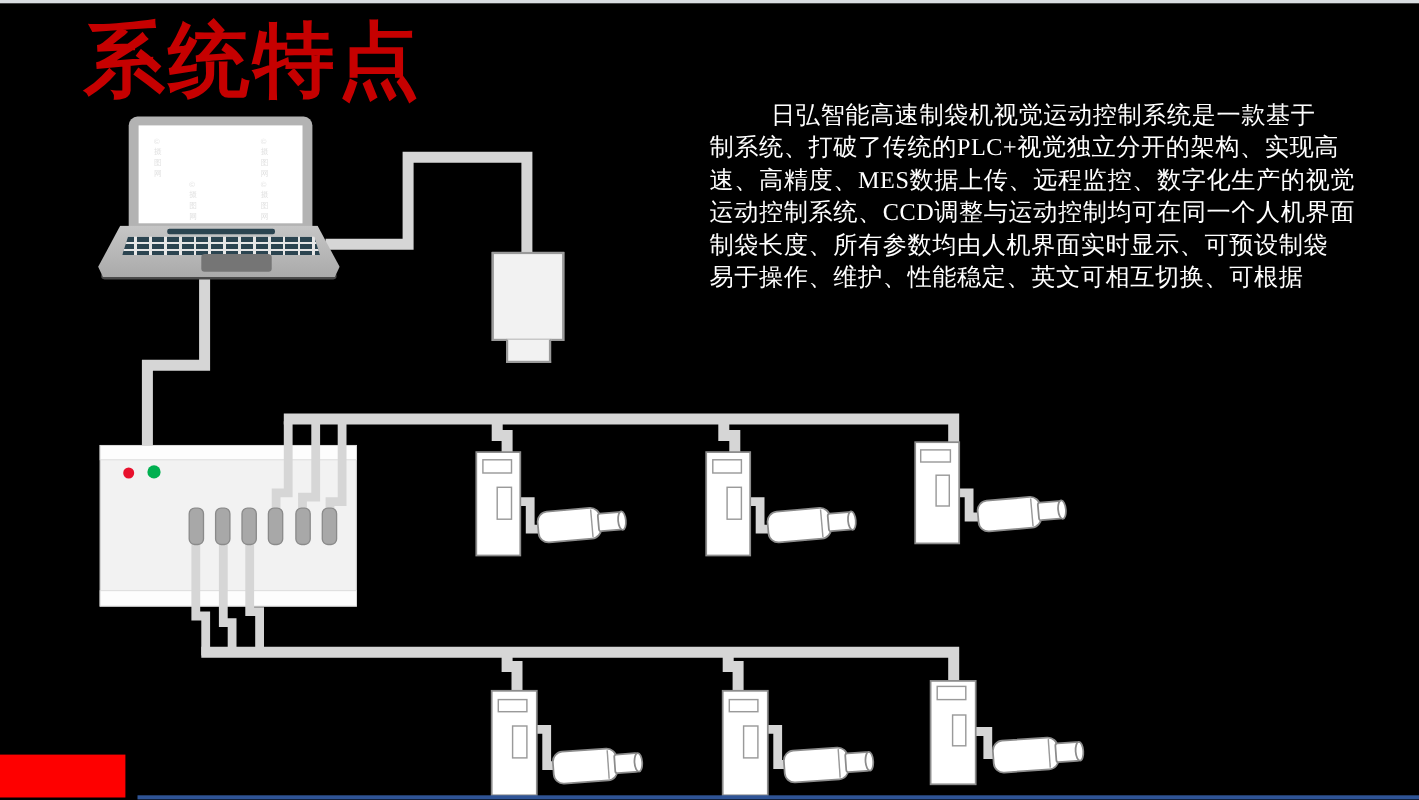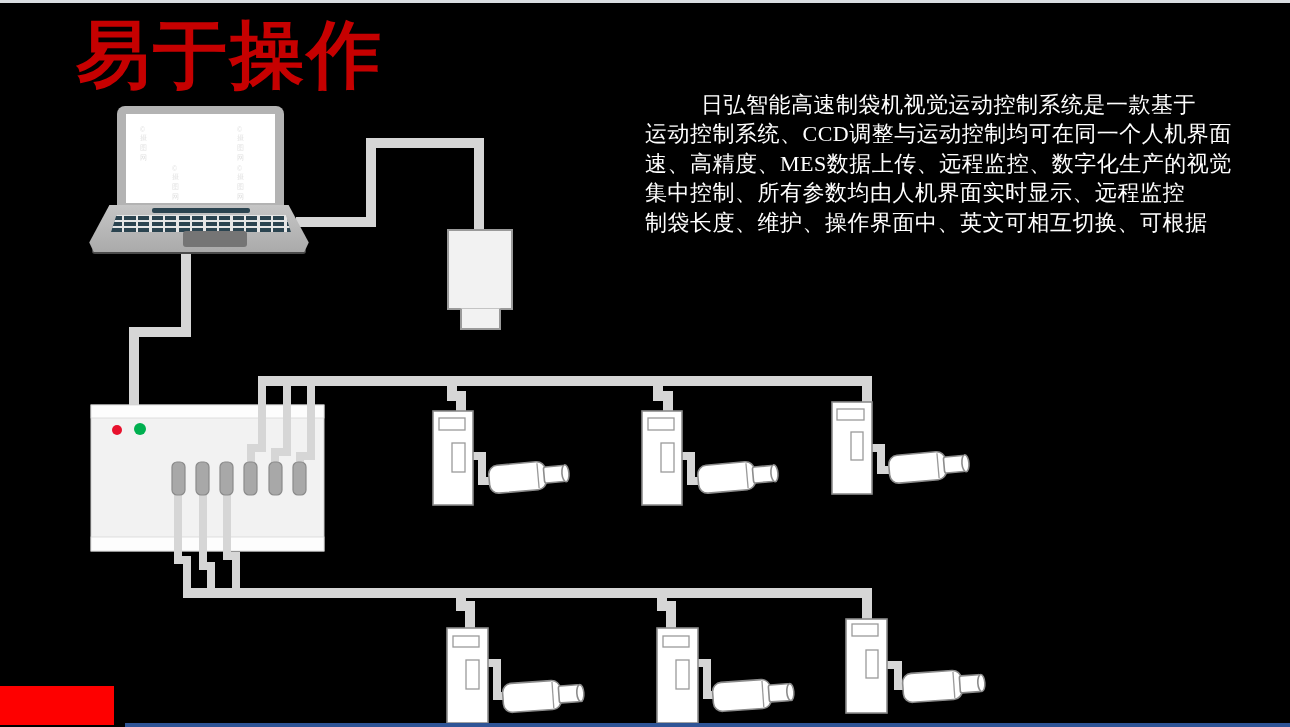--- a/index.html
+++ b/index.html
@@ -193,23 +193,24 @@
     <div class="lt-trackpad"></div>
     <span class="wm" style="left:140px;top:126px">© 摄图网</span>
     <span class="wm" style="left:237px;top:126px">© 摄图网</span>
     <span class="wm" style="left:172px;top:165px">© 摄图网</span>
     <span class="wm" style="left:237px;top:165px">© 摄图网</span>
   </div>
 
   <div class="camera-body"></div>
   <div class="camera-lens"></div>
 
-  <div class="slide-title">易于操作</div>
+  <div class="slide-title">系统特点</div>
 
   <div class="desc">
       <div>日弘智能高速制袋机视觉运动控制系统是一款基于</div>
+      <div>制系统、打破了传统的PLC+视觉独立分开的架构、实现高</div>
+      <div>速、高精度、MES数据上传、远程监控、数字化生产的视觉</div>
       <div>运动控制系统、CCD调整与运动控制均可在同一个人机界面</div>
-      <div>速、高精度、MES数据上传、远程监控、数字化生产的视觉</div>
-      <div>集中控制、所有参数均由人机界面实时显示、远程监控</div>
-      <div>制袋长度、维护、操作界面中、英文可相互切换、可根据</div>
+      <div>制袋长度、所有参数均由人机界面实时显示、可预设制袋</div>
+      <div>易于操作、维护、性能稳定、英文可相互切换、可根据</div>
     </div>
 
 </div>
 
 </body></html>

